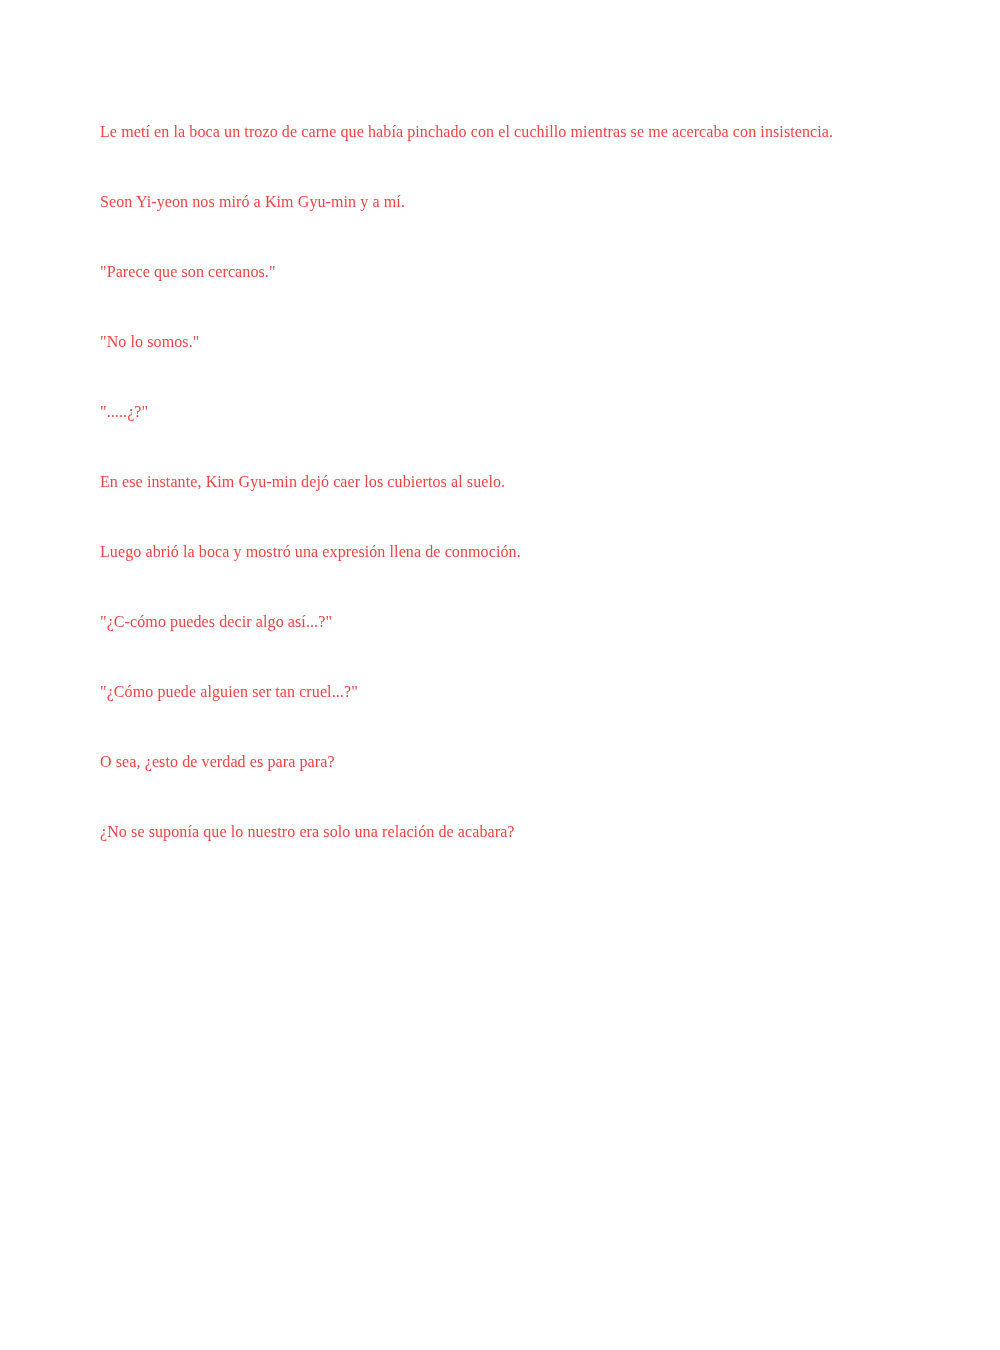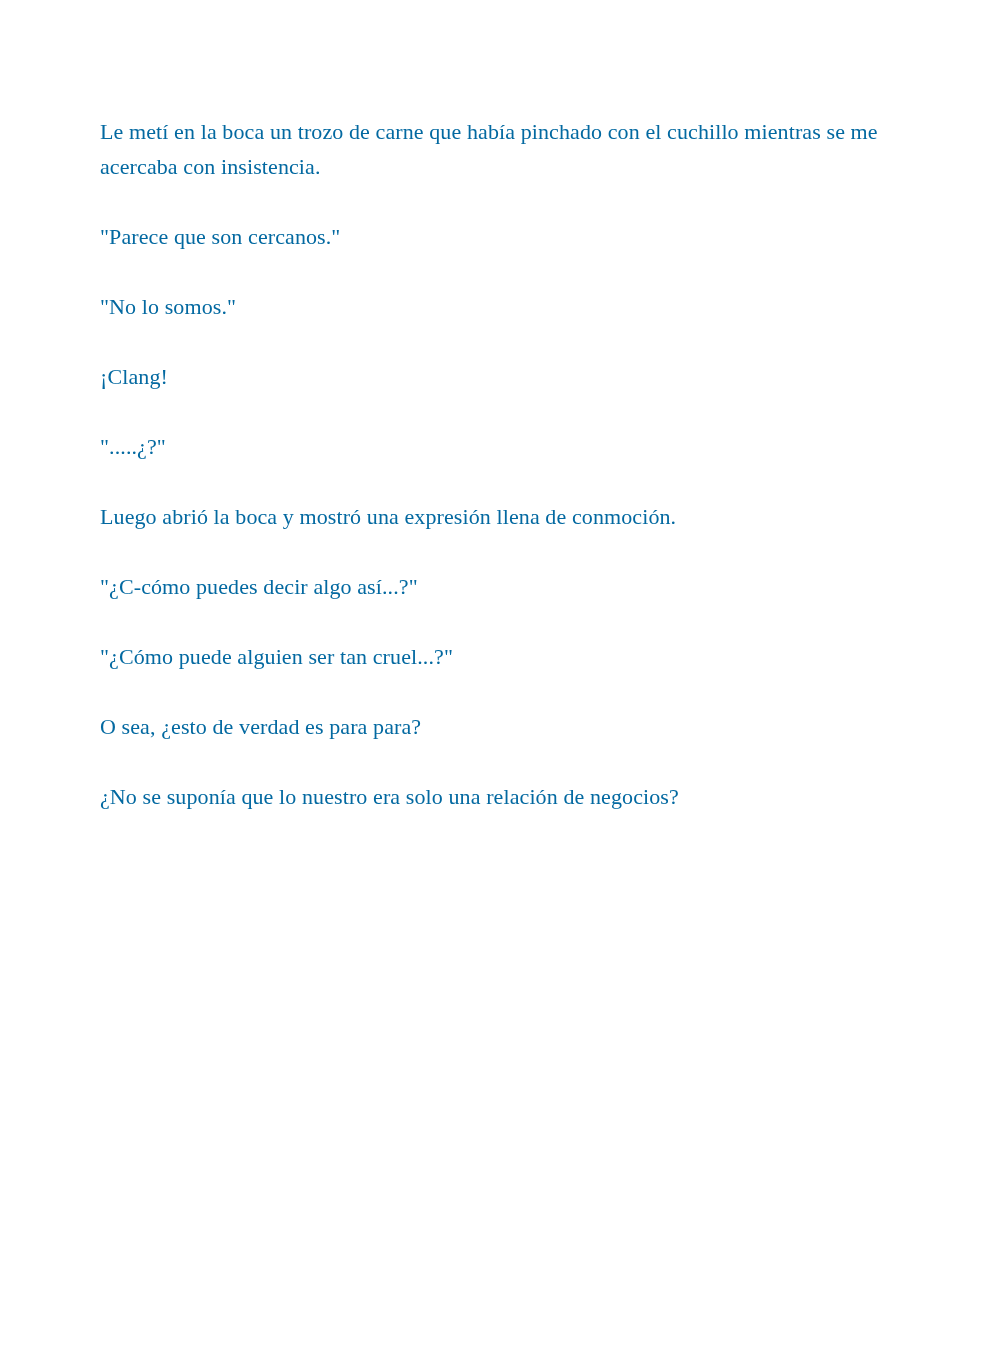--- a/index.html
+++ b/index.html
@@ -12,37 +12,38 @@
       height: 1350px;
       position: relative;
       overflow: hidden;
     }
     .page {
       position: absolute;
       left: 100px;
       top: 114px;
       width: 800px;
       font-family: "Liberation Serif", "DejaVu Serif", serif;
-      font-size: 22px;
+      font-size: 16px;
       line-height: 35px;
-      color: #0369a1;
+      color: #ef4444;
       letter-spacing: 0.1px;
     }
     .page p {
       margin: 0 0 35px 0;
       padding: 0;
     }
   </style>
 </head>
 <body>
 
 <main class="page">
   <p>Le metí en la boca un trozo de carne que había pinchado con el cuchillo mientras se me acercaba con insistencia.</p>
+  <p>Seon Yi-yeon nos miró a Kim Gyu-min y a mí.</p>
   <p>"Parece que son cercanos."</p>
   <p>"No lo somos."</p>
-  <p>¡Clang!</p>
   <p>".....¿?"</p>
+  <p>En ese instante, Kim Gyu-min dejó caer los cubiertos al suelo.</p>
   <p>Luego abrió la boca y mostró una expresión llena de conmoción.</p>
   <p>"¿C-cómo puedes decir algo así...?"</p>
   <p>"¿Cómo puede alguien ser tan cruel...?"</p>
   <p>O sea, ¿esto de verdad es para para?</p>
-  <p>¿No se suponía que lo nuestro era solo una relación de negocios?</p>
+  <p>¿No se suponía que lo nuestro era solo una relación de acabara?</p>
 </main>
 
 </body></html>

